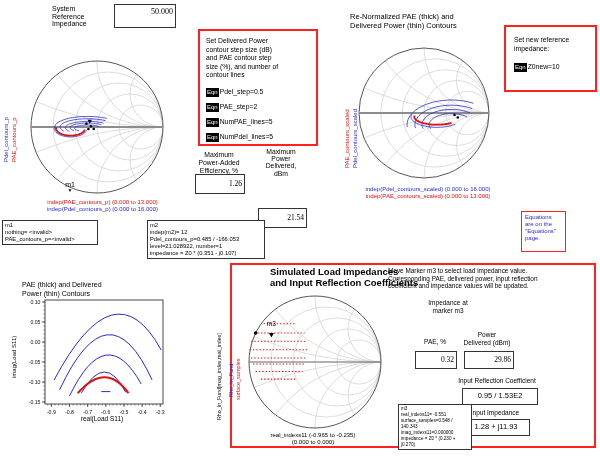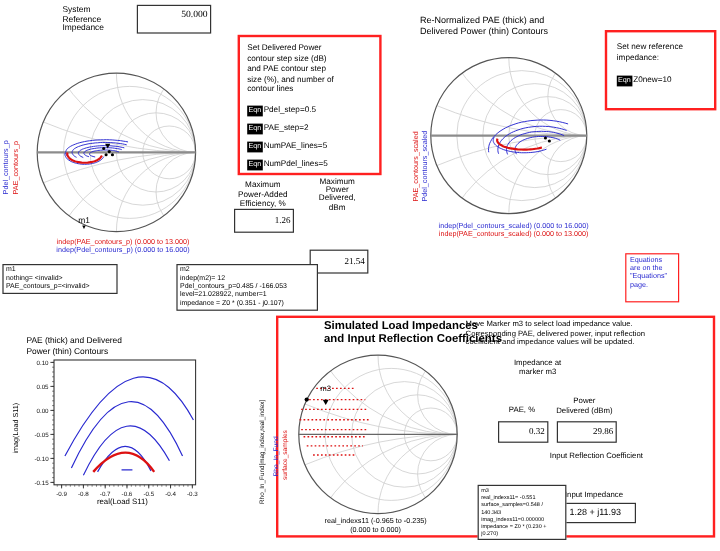--- a/index.html
+++ b/index.html
@@ -333,20 +333,23 @@
   <div class="valbox" style="left:415px;top:351px;width:40px;height:16px;">
     <span class="v" style="padding-top:3px;">0.32</span>
   </div>
   <div class="lbl pre" style="left:458px;top:331px;width:58px;font-size:6.5px;line-height:7.5px;">Power
 Delivered (dBm)</div>
   <div class="valbox" style="left:464px;top:351px;width:48px;height:16px;">
     <span class="v" style="padding-top:3px;">29.86</span>
   </div>
 
   <div class="lbl" style="left:442px;top:377px;width:110px;font-size:6.5px;">Input Reflection Coefficient</div>
+  <div class="valbox" style="left:462px;top:388px;width:74px;height:15px;">
+    <span class="vc">0.95 / 1.53E2</span>
+  </div>
 
   <div class="lbl" style="left:455px;top:409px;width:80px;font-size:6.5px;">Input Impedance</div>
   <div class="valbox" style="left:462px;top:419px;width:66px;height:15px;">
     <span class="vc">1.28 + j11.93</span>
   </div>
 
   <div class="listbox" style="left:398px;top:404px;width:68px;font-size:4.6px;line-height:6px;">
     <div>m3</div>
     <div>real_indexs11= -0.551</div>
     <div>surface_samples=0.548 / 140.343</div>

